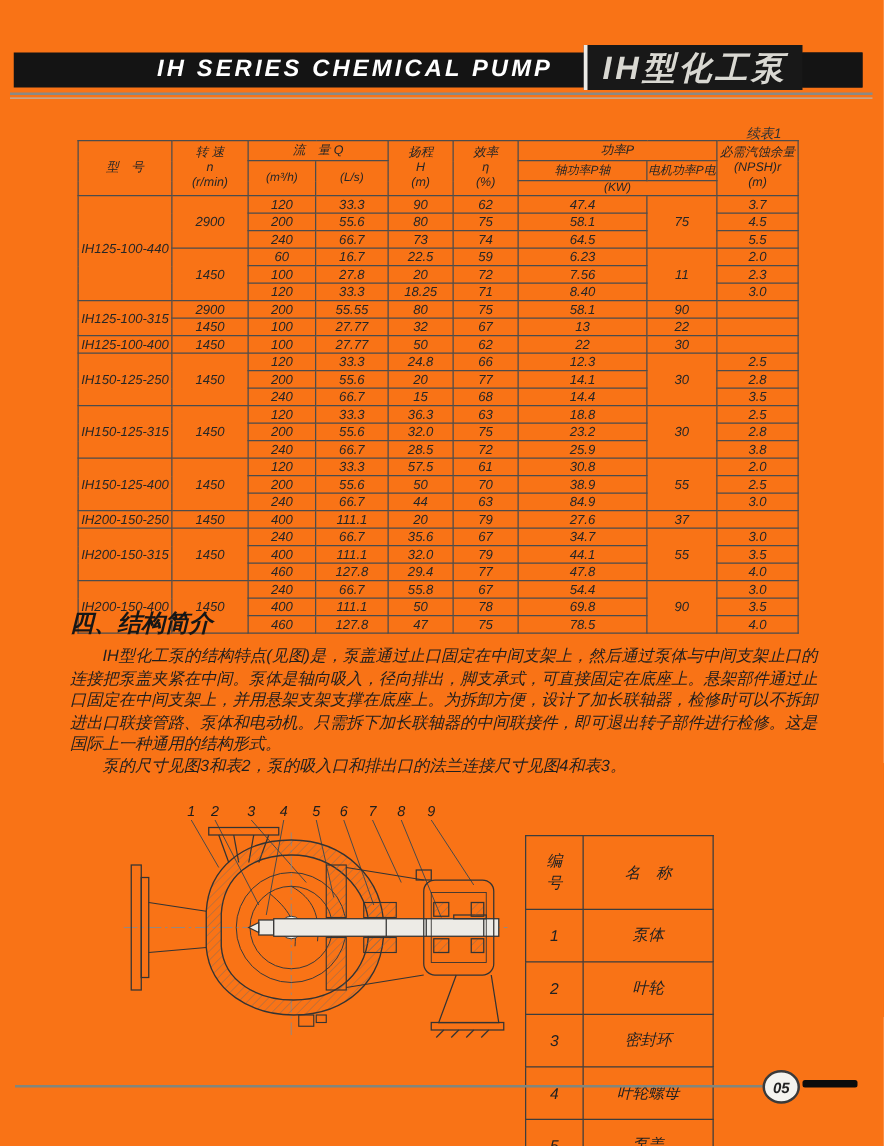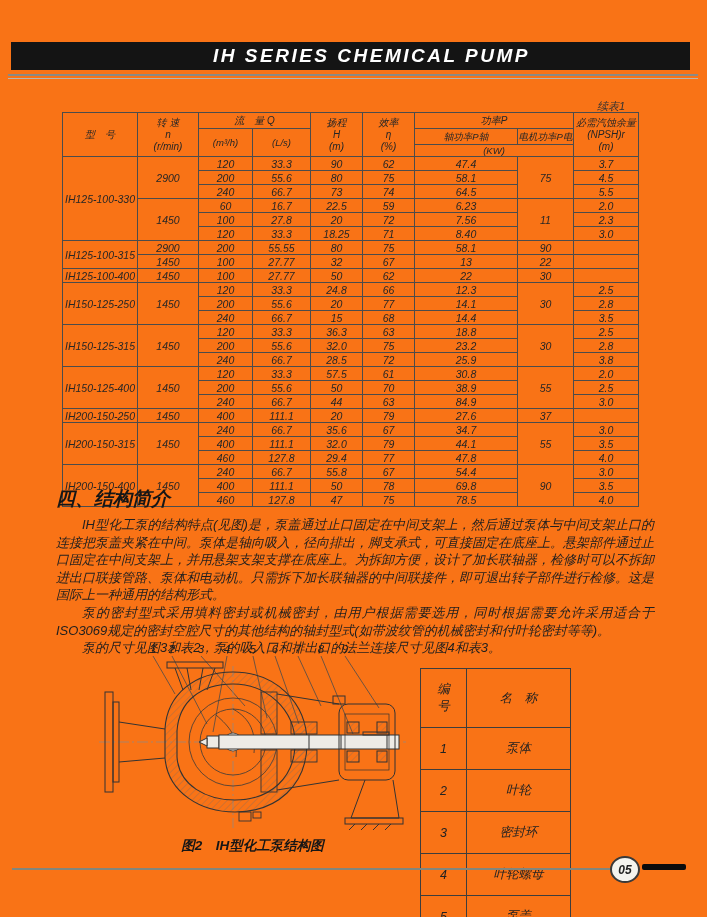--- a/index.html
+++ b/index.html
@@ -86,20 +86,21 @@
   }
   .footer-bar{position:absolute; left:642px; top:864px; width:44px; height:6px; background:#0c0c0c; border-radius:2px;}
 </style>
 </head>
 <body>
 
 <div class="page">
 
   <div class="banner">
     <div class="banner-en">IH SERIES CHEMICAL PUMP</div>
+    <div class="banner-zh">IH型化工泵</div>
     <div class="banner-tail"></div>
   </div>
   <div class="rule1"></div>
   <div class="rule2"></div>
 
   <div class="continued">续表1</div>
 
   <table class="perf">
     <colgroup>
       <col style="width:75px">
@@ -135,21 +136,21 @@
         <th rowspan="2" class="sub">(L/s)</th>
         <th class="sub">轴功率P轴</th>
         <th class="sub">电机功率P电</th>
       </tr>
       <tr class="hr3">
         <th colspan="2" class="sub">(KW)</th>
       </tr>
     </thead>
     <tbody>
         <tr>
-          <td rowspan="6">IH125-100-330</td>
+          <td rowspan="6">IH125-100-440</td>
           <td rowspan="3">2900</td>
           <td>120</td>
           <td>33.3</td>
           <td>90</td>
           <td>62</td>
           <td>47.4</td>
           <td rowspan="3">75</td>
           <td>3.7</td>
         </tr>
         <tr>
@@ -371,21 +372,20 @@
           <td>75</td>
           <td>78.5</td>
           <td>4.0</td>
         </tr>
       </tbody>
   </table>
 
   <div class="structure">
     <h2>四、结构简介</h2>
     <p>IH型化工泵的结构特点(见图)是，泵盖通过止口固定在中间支架上，然后通过泵体与中间支架止口的连接把泵盖夹紧在中间。泵体是轴向吸入，径向排出，脚支承式，可直接固定在底座上。悬架部件通过止口固定在中间支架上，并用悬架支架支撑在底座上。为拆卸方便，设计了加长联轴器，检修时可以不拆卸进出口联接管路、泵体和电动机。只需拆下加长联轴器的中间联接件，即可退出转子部件进行检修。这是国际上一种通用的结构形式。</p>
-    <p>泵的密封型式采用填料密封或机械密封，由用户根据需要选用，同时根据需要允许采用适合于ISO3069规定的密封空腔尺寸的其他结构的轴封型式(如带波纹管的机械密封和付叶轮密封等等)。</p>
     <p>泵的尺寸见图3和表2，泵的吸入口和排出口的法兰连接尺寸见图4和表3。</p>
   </div>
 
   <div class="figure">
     <svg width="315" height="193" viewBox="0 0 315 193">
       <defs>
         <pattern id="h1" width="5" height="5" patternTransform="rotate(45)" patternUnits="userSpaceOnUse">
           <line x1="0" y1="0" x2="0" y2="5" stroke="#6b6b6b" stroke-width="0.6"></line>
         </pattern>
       </defs>
@@ -488,21 +488,20 @@
         <line x1="266" y1="188" x2="272" y2="182"></line>
         <line x1="278" y1="188" x2="284" y2="182"></line>
         <line x1="290" y1="188" x2="296" y2="182"></line>
       </g>
 
       <g stroke="#333" stroke-width="0.9" fill="none">
         <rect x="144" y="170" width="12" height="9"></rect>
         <rect x="158" y="170" width="8" height="6"></rect>
       </g>
     </svg>
-    <div class="fig-caption">图2　IH型化工泵结构图</div>
   </div>
 
   <table class="parts">
     <colgroup>
         <col class="col-no">
         <col class="col-name">
       </colgroup>
     <thead>
       <tr>
         <th>编号</th>

